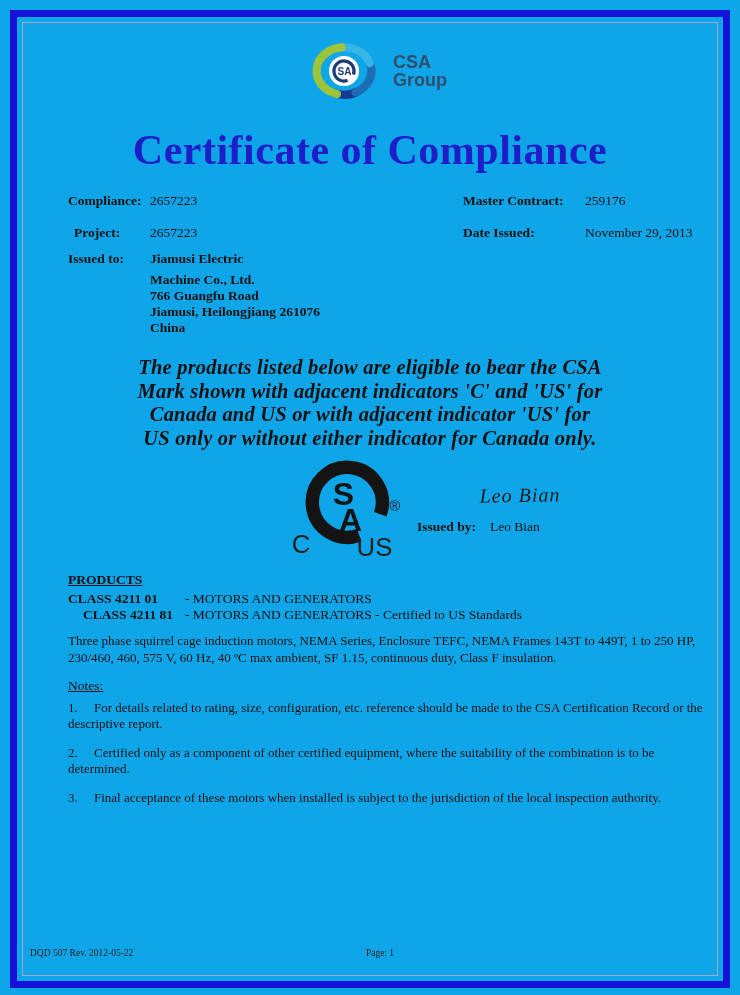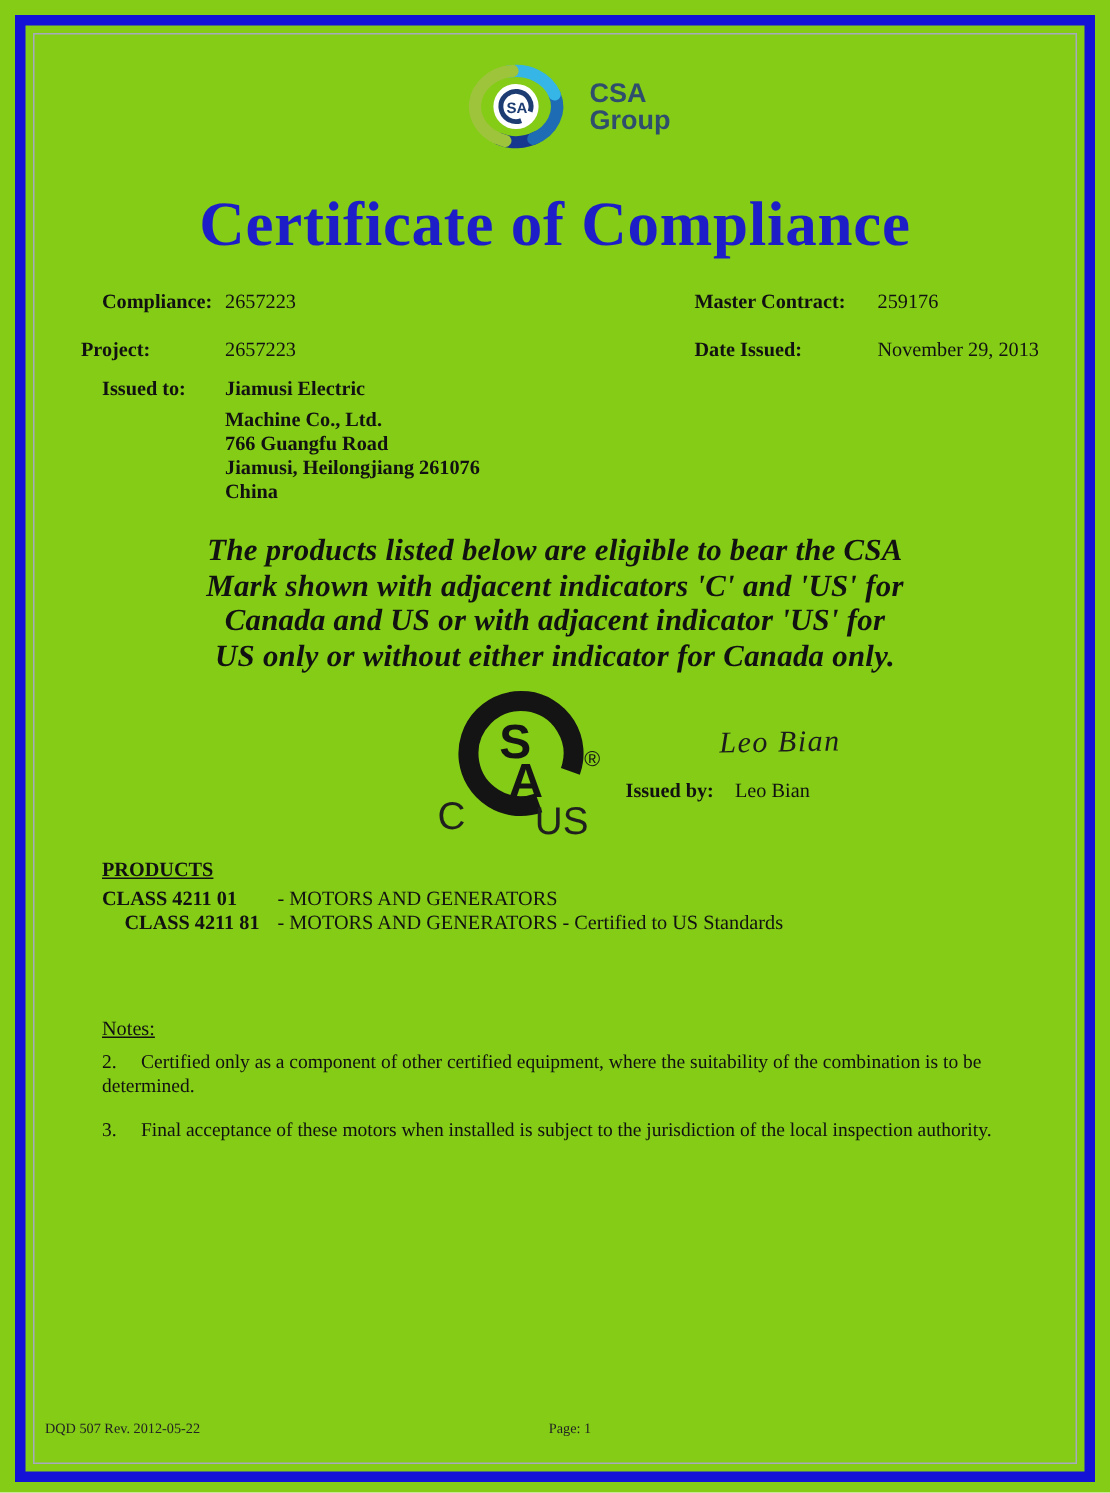--- a/index.html
+++ b/index.html
@@ -1,19 +1,19 @@
 <!DOCTYPE html>
 <html><head>
 <meta charset="utf-8">
 <style>
   html,body{margin:0;padding:0;background:#ffffff;}
   .page{
     position:relative;
     width:740px;height:995px;
-    background:#84cc16;
+    background:#0ea5e9;
     font-family:"Liberation Serif", serif;
     color:#111111;
     overflow:hidden;
   }
   .border-blue{
     position:absolute; top:10px; left:10px; right:10px; bottom:7px;
     border:7px solid #1512d8;
     pointer-events:none;
   }
   .border-inner{
@@ -100,21 +100,21 @@
     </div>
   </div>
 
   <div class="abs title">Certificate of Compliance</div>
 
   <span class="abs flabel" style="top:193px;left:68px;">Compliance:</span>
   <span class="abs fvalue" style="top:193px;left:150px;">2657223</span>
   <span class="abs flabel" style="top:193px;left:463px;">Master Contract:</span>
   <span class="abs fvalue" style="top:193px;left:585px;">259176</span>
 
-  <span class="abs flabel" style="top:225px;left:54px;text-align:center;">Project:</span>
+  <span class="abs flabel" style="top:225px;left:74px;text-align:center;">Project:</span>
   <span class="abs fvalue" style="top:225px;left:150px;">2657223</span>
   <span class="abs flabel" style="top:225px;left:463px;">Date Issued:</span>
   <span class="abs fvalue" style="top:225px;left:585px;">November 29, 2013</span>
 
   <span class="abs flabel" style="top:251px;left:68px;">Issued to:</span>
   <span class="abs flabel" style="top:251px;left:150px;">Jiamusi Electric</span>
 
   <div class="abs addr" style="top:272px;left:150px;">
     <div>Machine Co., Ltd.</div>
     <div>766 Guangfu Road</div>
@@ -142,24 +142,26 @@
   <span class="abs issued-by-label">Issued by:</span>
   <span class="abs issued-by-value">Leo Bian</span>
 
   <div class="abs products-heading ul">PRODUCTS</div>
 
   <span class="abs class-code" style="top:591px;left:68px;">CLASS 4211 01</span>
   <span class="abs class-desc" style="top:591px;left:185px;">- MOTORS AND GENERATORS</span>
   <span class="abs class-code" style="top:607px;left:83px;">CLASS 4211 81</span>
   <span class="abs class-desc" style="top:607px;left:185px;">- MOTORS AND GENERATORS - Certified to US Standards</span>
 
+  <div class="abs description">Three phase squirrel cage induction motors, NEMA Series, Enclosure TEFC, NEMA Frames 143T to 449T, 1 to 250 HP, 230/460, 460, 575 V, 60 Hz, 40 ºC max ambient, SF 1.15, continuous duty, Class F insulation.</div>
 
   <div class="abs notes-heading ul">Notes:</div>
 
   <div class="abs notes">
+    <p class="note"><span class="num">1.</span><span>For details related to rating, size, configuration, etc. reference should be made to the CSA Certification Record or the descriptive report.</span></p>
     <p class="note"><span class="num">2.</span><span>Certified only as a component of other certified equipment, where the suitability of the combination is to be determined.</span></p>
     <p class="note"><span class="num">3.</span><span>Final acceptance of these motors when installed is subject to the jurisdiction of the local inspection authority.</span></p>
   </div>
 
   <div class="abs footer-center">Page: 1</div>
   <div class="abs footer-left">DQD 507 Rev. 2012-05-22</div>
 
 </div>
 
 </body></html>

